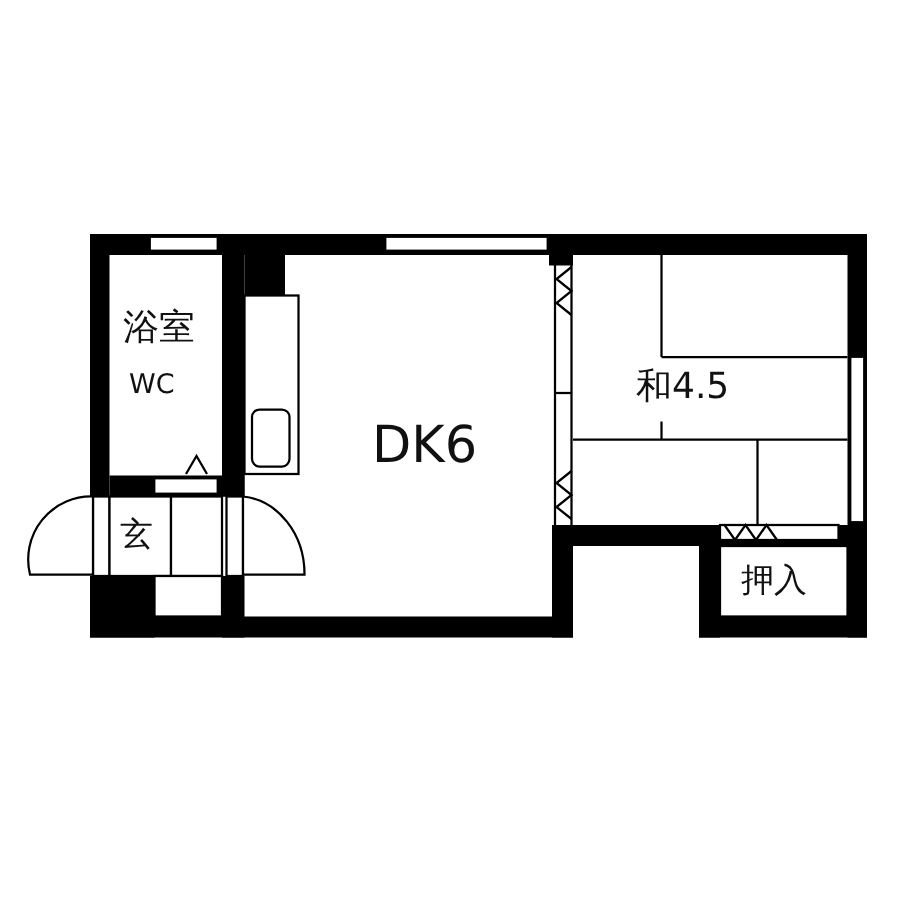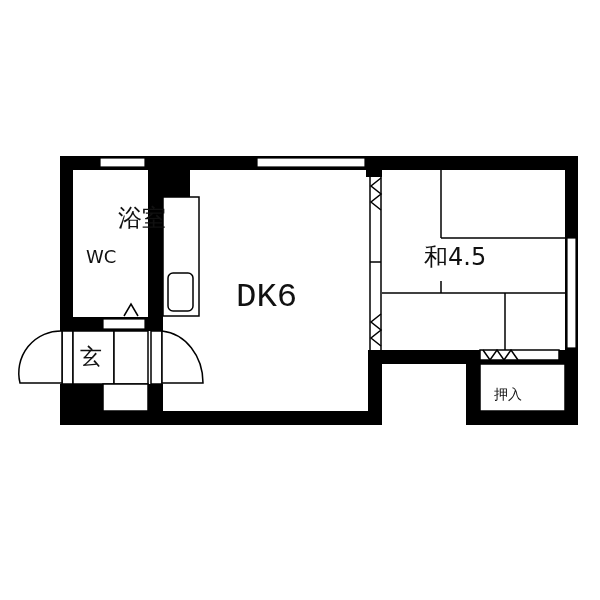--- a/index.html
+++ b/index.html
@@ -80,23 +80,23 @@
   </g>
 
   <g fill="#fff" stroke="#000" stroke-width="1.5">
     <rect x="480" y="350" width="79" height="10"></rect>
     <polyline points="483,350 490,360 497,350 504,360 511,350 518,360" fill="none"></polyline>
     <rect x="480" y="364" width="85" height="47"></rect>
   </g>
 </svg>
 
 <div class="label" style="left:82px; top:206px; font-size:24px;">
-  <div style="margin-bottom:18px;margin-left:36px;">浴室</div>
+  <div style="margin-bottom:18px;">浴室</div>
   <div style="font-size:18px; padding-left:4px;">WC</div>
 </div>
 
 <div class="label" style="left:80px; top:346px; font-size:22px;">玄</div>
 
-<div class="label" style="left:236px; top:280px; font-size:34px;font-family:Liberation Mono, monospace;">DK6</div>
+<div class="label" style="left:248px; top:280px; font-size:34px;">DK6</div>
 
 <div class="label" style="left:424px; top:245px; font-size:24px;">和4.5</div>
 
-<div class="label" style="left:494px; top:377px; font-size:14px;margin-top:10px;">押入</div>
+<div class="label" style="left:494px; top:377px; font-size:22px;">押入</div>
 
 </body></html>

